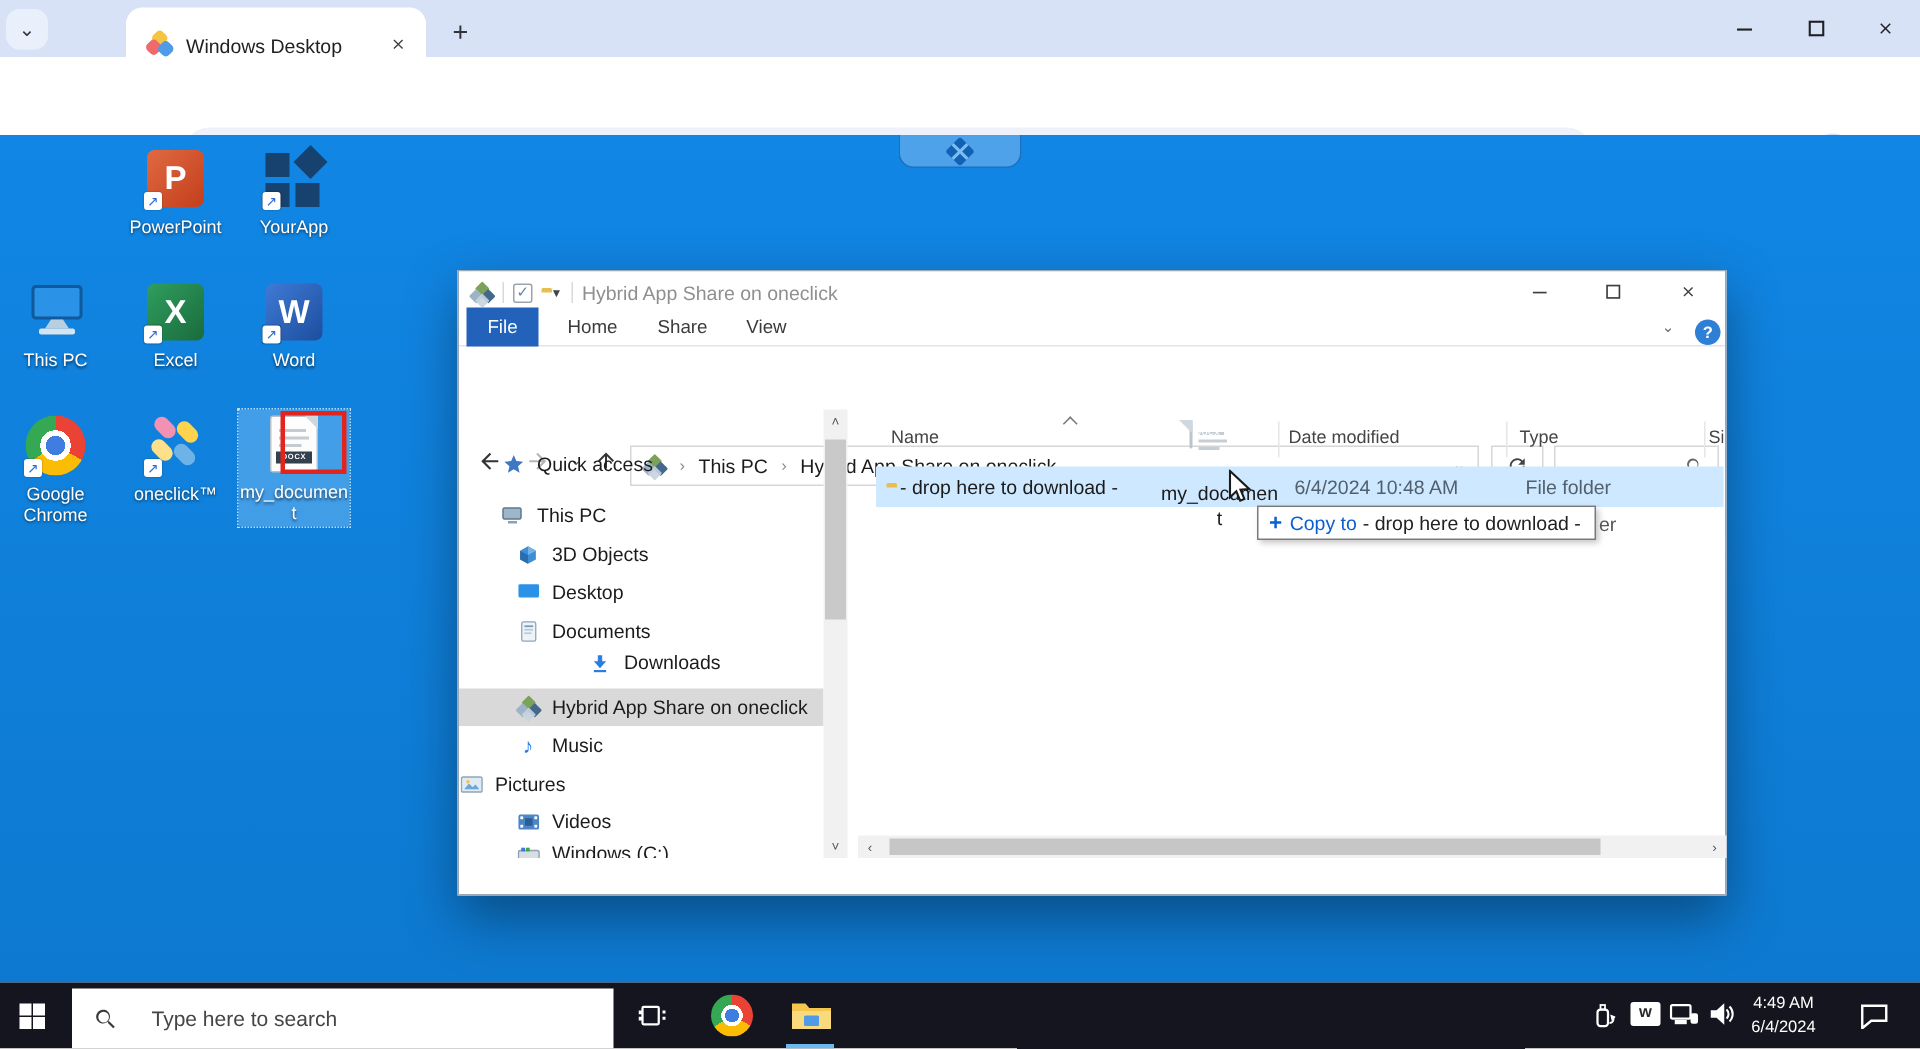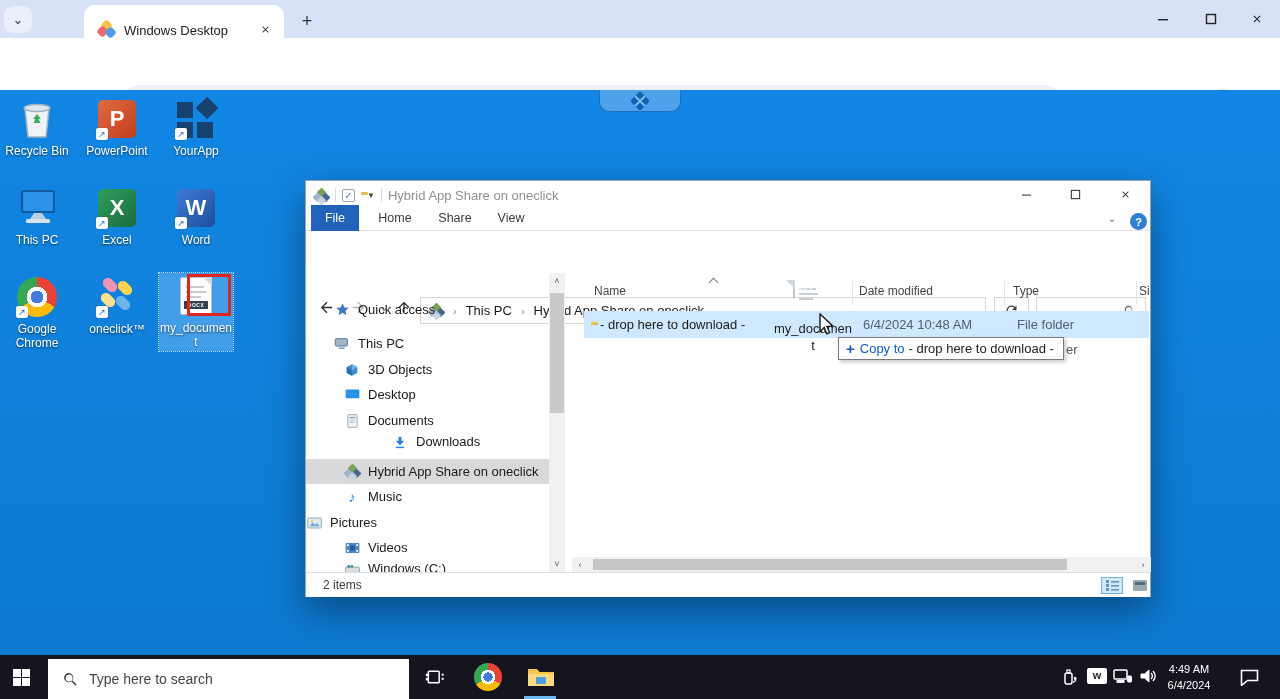--- a/index.html
+++ b/index.html
@@ -107,21 +107,21 @@
   .x-items { position:absolute; left:17px; top:5px; font-size:12px; color:#3b3b3b; }
   .viewbtn { position:absolute; top:4px; width:22px; height:17px; display:flex; align-items:center; justify-content:center; }
   .viewbtn.on { background:#cfe8fb; border:1px solid #7ab0dd; }
 
   
   .taskbar { position:absolute; left:0; top:655px; width:1280px; height:44px; background:#15151f; }
   .winlogo { position:absolute; left:13px; top:14px; width:17px; height:17px; display:grid; grid-template-columns:8px 8px; grid-template-rows:8px 8px; gap:1px; }
   .winlogo i { background:#fff; }
   .tb-search { position:absolute; left:48px; top:4px; width:361px; height:40px; background:#fff; display:flex; align-items:center; padding-left:14px; }
   .tb-search svg { width:17px; height:17px; fill:#3a3a3a; }
-  .tb-search span { font-size:14px; color:#454545; margin-left:10px; }
+  .tb-search span { font-size:14px; color:#454545; margin-left:22px; }
   .tb-ic { position:absolute; top:8px; width:30px; height:28px; display:flex; align-items:center; justify-content:center; }
   .tray-ic { position:absolute; top:13px; display:flex; align-items:center; justify-content:center; }
   .tray-ic svg { fill:#fff; stroke:#fff; }
   .wbox { position:absolute; left:1087px; top:13px; width:20px; height:16px; background:#fff; border-radius:2px; color:#2a2a2a; font-size:11px; font-weight:bold; text-align:center; line-height:15px; }
   .clock { position:absolute; left:1160px; top:6px; width:58px; text-align:center; color:#fff; font-size:11px; line-height:16px; }
   .expl-underline { position:absolute; left:524px; top:41px; width:32px; height:3px; background:#6cb8f0; }
   .chromeball.small { width:28px; height:28px; }
 </style>
 </head>
 <body>
@@ -226,30 +226,20 @@
         </svg>
       </div>
   </div>
 
   <div class="desktop">
 
     <div class="oc-tab">
         <span class="oc-diam"></span>
       </div>
 
-    <div class="dcell" style="left:0;top:6px;">
-      <span class="dico">
-        <svg width="34" height="40" viewBox="0 0 34 40">
-            <path d="M5 10h24l-3 28H8z" fill="#eef3f6" stroke="#9fb3c0" stroke-width="1.5"></path>
-            <ellipse cx="17" cy="9" rx="13" ry="3.5" fill="#dfe8ee" stroke="#9fb3c0" stroke-width="1.5"></ellipse>
-            <path d="M13 20l4-5 4 5-2.5.1 2 4h-7l2-4z" fill="#3fae5a"></path>
-          </svg>
-      </span>
-      <span class="dlabel">Recycle Bin</span>
-    </div>
     <div class="dcell" style="left:80px;top:6px;">
       <span class="dico">
         <span class="tile" style="background:linear-gradient(135deg,#e06a42,#c43e1c);">P</span>
         <span class="badge">↗</span>
       </span>
       <span class="dlabel">PowerPoint</span>
     </div>
     <div class="dcell" style="left:159px;top:6px;">
       <span class="dico">
         <span class="yourapp">
@@ -549,39 +539,20 @@
         <span class="tgt">- drop here to download -</span>
       </div>
       <div class="frag">er</div>
 
       <div class="hscroll">
         <div class="scroll-arrow" style="left:0;top:0;height:15px;">‹</div>
         <div class="hthumb"></div>
         <div class="scroll-arrow" style="right:0;top:0;height:15px;">›</div>
       </div>
 
-      <div class="x-status">
-        <span class="x-items">2 items</span>
-        <div class="viewbtn on" style="left:795px;">
-            <svg width="13" height="11" viewBox="0 0 13 11">
-              <rect x="0" y="0" width="3" height="3" fill="#6a93b5"></rect>
-              <rect x="5" y="1" width="8" height="1.6" fill="#6a93b5"></rect>
-              <rect x="0" y="4" width="3" height="3" fill="#6a93b5"></rect>
-              <rect x="5" y="5" width="8" height="1.6" fill="#6a93b5"></rect>
-              <rect x="0" y="8" width="3" height="3" fill="#6a93b5"></rect>
-              <rect x="5" y="9" width="8" height="1.6" fill="#6a93b5"></rect>
-            </svg>
-          </div>
-        <div class="viewbtn" style="left:823px;">
-            <svg width="14" height="11" viewBox="0 0 14 11">
-              <rect x="0" y="0" width="14" height="11" rx="1" fill="#9aa8b2"></rect>
-              <rect x="2" y="2" width="10" height="3" fill="#4d6b84"></rect>
-            </svg>
-          </div>
-      </div>
     </div>
   </div>
 
   <div class="taskbar">
     <div class="winlogo">
         <i></i>
         <i></i>
         <i></i>
         <i></i>
       </div>

